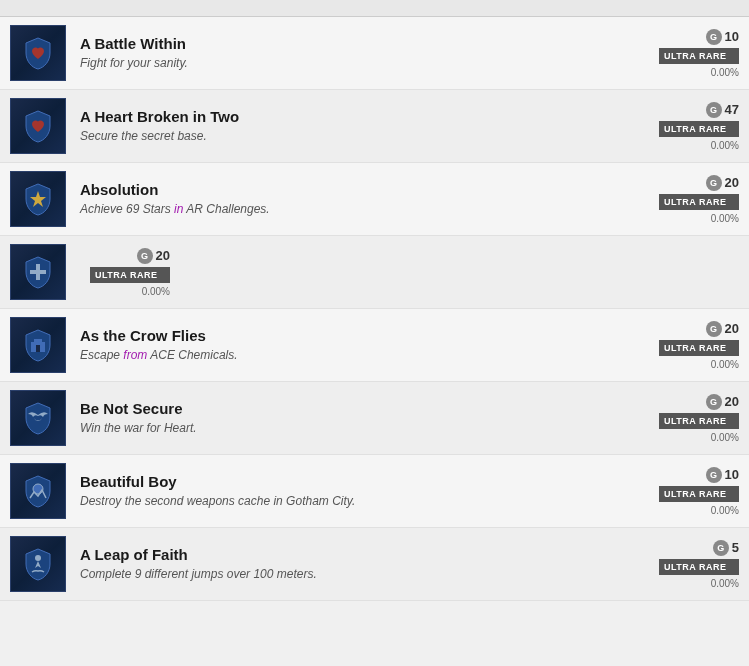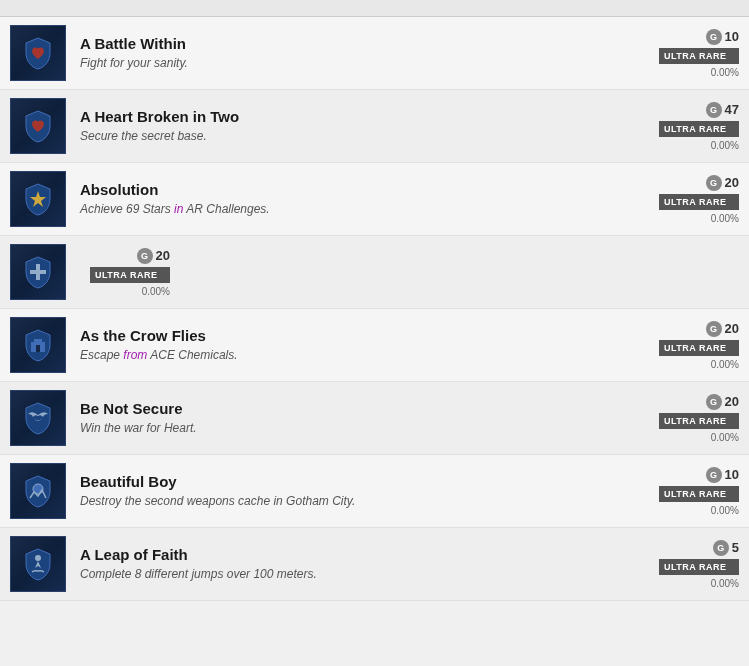--- a/index.html
+++ b/index.html
@@ -265,21 +265,21 @@
     <div class="achievement-icon">
       <svg viewBox="0 0 36 36" fill="none" xmlns="http://www.w3.org/2000/svg">
     <path d="M18 3L6 8v10c0 8 5.5 14.5 12 16 6.5-1.5 12-8 12-16V8L18 3z" fill="#1e4a8a" stroke="#4a7acc" stroke-width="1"></path>
           <circle cx="18" cy="12" r="3" fill="#aac4e0"></circle>
           <path d="M18 15 L15 22 L18 20 L21 22 Z" fill="#aac4e0"></path>
           <path d="M12 26 Q15 24 18 25 Q21 24 24 26" stroke="#aac4e0" stroke-width="1.5" fill="none"></path>
         </svg>
     </div>
     <div class="achievement-info">
       <div class="achievement-title">A Leap of Faith</div>
-      <div class="achievement-desc">Complete 8 different jumps over 100 meters.</div>
+      <div class="achievement-desc">Complete 9 different jumps over 100 meters.</div>
     </div>
     <div class="achievement-meta">
       <div class="gamerscore">
         <span class="g-icon">G</span>
         <span>5</span>
       </div>
       <div class="ultra-rare-badge">ULTRA RARE</div>
       <div class="rarity-percent">0.00%</div>
     </div>
   </div>

